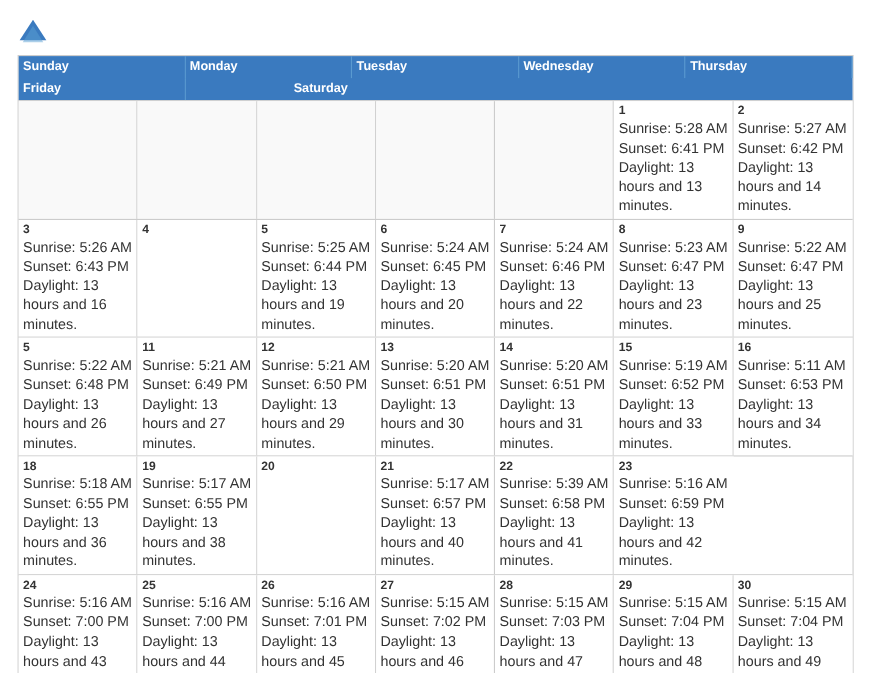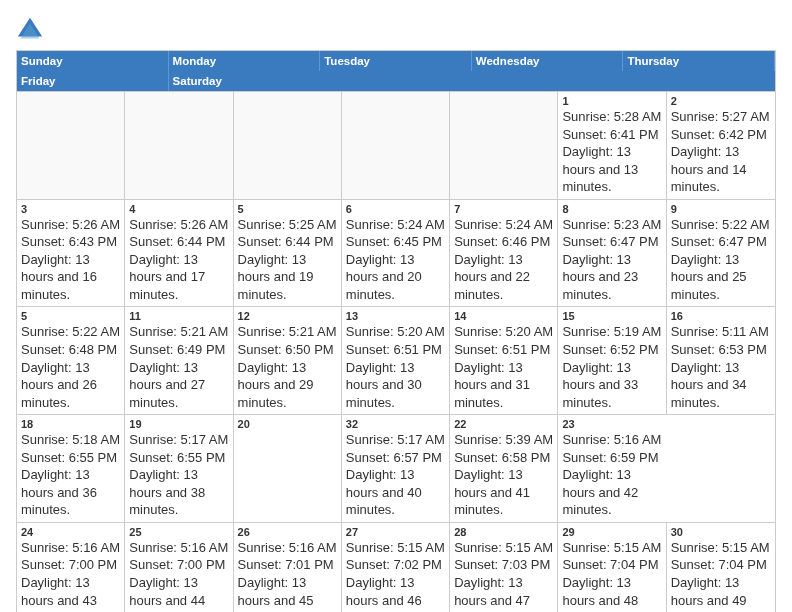--- a/index.html
+++ b/index.html
@@ -74,21 +74,21 @@
       background: #3a7abf;
     }
     .cal-header-cell {
       color: #fff;
       font-size: 11.5px;
       font-weight: bold;
       padding: 4px 4px;
       text-align: left;
       border-right: 1px solid #5a9ad0;
     }
-    .cal-header-cell:last-child { border-right: none; }
+    .cal-header-cell:last-child { border-right: none; text-align: right; }
     .cal-body {
       flex: 1;
       display: flex;
       flex-direction: column;
     }
     .cal-week {
       display: grid;
       grid-template-columns: repeat(7, 1fr);
       flex: 1;
       border-top: 1px solid #ccc;
@@ -172,24 +172,20 @@
         <div class="cal-week">
           <div class="cal-cell">
             <span class="day-num">3</span>
             <div class="day-info">Sunrise: 5:26 AM
 Sunset: 6:43 PM
 Daylight: 13 hours
 and 16 minutes.</div>
           </div>
           <div class="cal-cell">
             <span class="day-num">4</span>
-            <div class="day-info">Sunrise: 5:26 AM
-Sunset: 6:44 PM
-Daylight: 13 hours
-and 17 minutes.</div>
           </div>
           <div class="cal-cell">
             <span class="day-num">5</span>
             <div class="day-info">Sunrise: 5:25 AM
 Sunset: 6:44 PM
 Daylight: 13 hours
 and 19 minutes.</div>
           </div>
           <div class="cal-cell">
             <span class="day-num">6</span>
@@ -283,21 +279,21 @@
             <span class="day-num">19</span>
             <div class="day-info">Sunrise: 5:17 AM
 Sunset: 6:55 PM
 Daylight: 13 hours
 and 38 minutes.</div>
           </div>
           <div class="cal-cell">
             <span class="day-num">20</span>
           </div>
           <div class="cal-cell">
-            <span class="day-num">32</span>
+            <span class="day-num">21</span>
             <div class="day-info">Sunrise: 5:17 AM
 Sunset: 6:57 PM
 Daylight: 13 hours
 and 40 minutes.</div>
           </div>
           <div class="cal-cell">
             <span class="day-num">22</span>
             <div class="day-info">Sunrise: 5:39 AM
 Sunset: 6:58 PM
 Daylight: 13 hours

